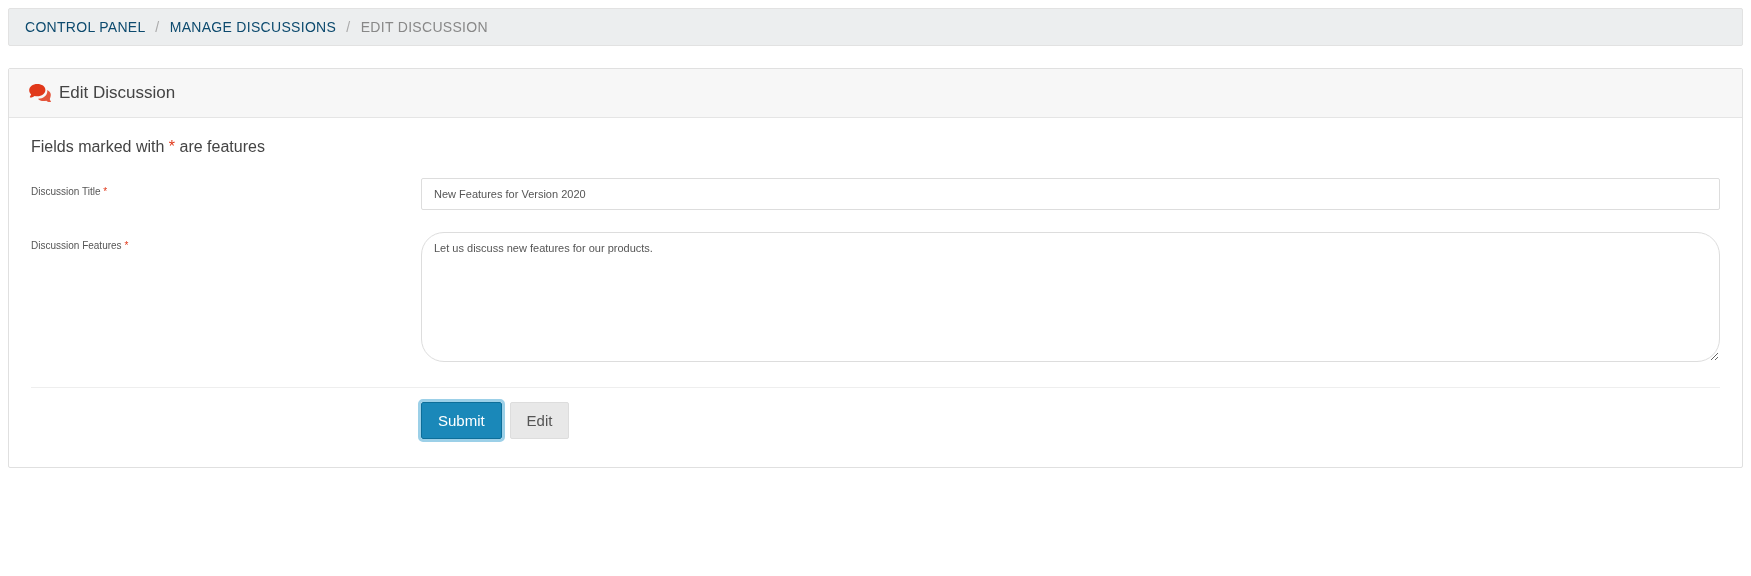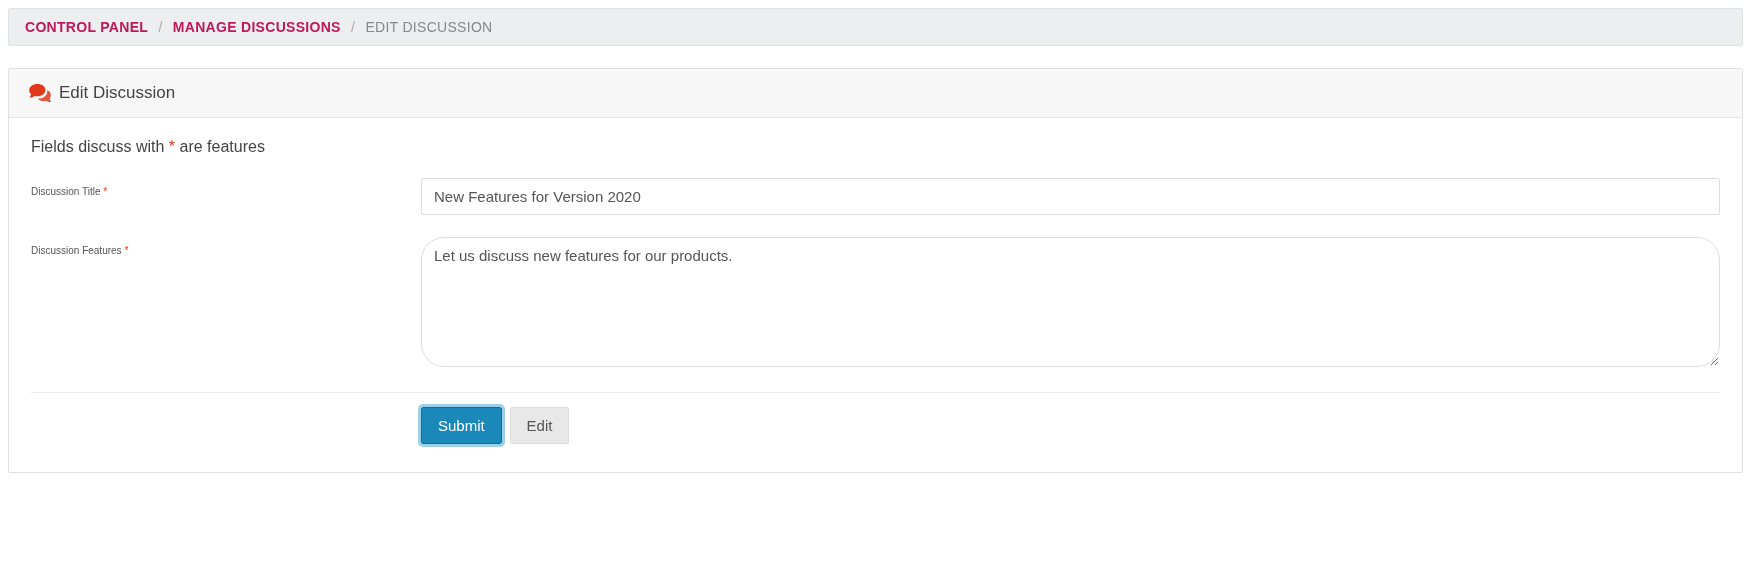--- a/index.html
+++ b/index.html
@@ -12,24 +12,23 @@
     }
     .breadcrumb {
       background: #eceeef;
       border: 1px solid #e2e2e2;
       border-radius: 2px;
       padding: 10px 16px;
       font-size: 14px;
       letter-spacing: 0.3px;
     }
     .breadcrumb a {
-      color: #be185d;
+      color: #0c4a6e;
       text-decoration: none;
       text-transform: uppercase;
-      font-weight: bold;
     }
     .breadcrumb .sep {
       color: #aaa;
       padding: 0 6px;
     }
     .breadcrumb .active {
       color: #888;
       text-transform: uppercase;
     }
     .panel {
@@ -77,21 +76,21 @@
       color: #555;
       padding-top: 8px;
     }
     .form-control-wrap {
       flex: 1;
     }
     input[type=text], textarea {
       width: 100%;
       border: 1px solid #ddd;
       border-radius: 2px;
-      font-size: 15px;
+      font-size: 11px;
       color: #555;
       padding: 9px 12px;
       font-family: inherit;
       background: #fff;
     }
     textarea {
       min-height: 130px;
       resize: vertical;
       border-radius: 23px;
     }
@@ -144,21 +143,21 @@
       <svg width="22" height="18" viewBox="0 0 24 20" fill="currentColor">
         <path d="M9 0C4 0 0 3 0 7c0 1.7.8 3.3 2.1 4.5-.3 1.3-1.3 2.6-1.3 2.6-.2.2-.2.5 0 .7.1.1.3.2.4.2 2.1 0 3.8-1 4.8-1.8.9.3 1.9.4 3 .4 5 0 9-3 9-7S14 0 9 0z"></path>
         <path d="M24 12c0-2.3-1.6-4.3-4-5.4.1.5.1.9.1 1.4 0 4.6-4.5 8.3-10 8.3h-.4c1.3 1.6 3.6 2.7 6.3 2.7 1.1 0 2.1-.2 3-.4 1 .8 2.7 1.8 4.8 1.8.2 0 .3-.1.4-.2.2-.2.2-.5 0-.7 0 0-1-1.3-1.3-2.6C23.2 15.8 24 14 24 12z" opacity=".85"></path>
       </svg>
     </span>
     <span class="title">Edit Discussion</span>
   </div>
   <div class="panel-body">
 
     <p class="mandatory-note">
-      <span>Fields discuss with </span><span class="asterisk">*</span><span> are features</span>
+      <span>Fields marked with </span><span class="asterisk">*</span><span> are features</span>
     </p>
 
     <div class="form-row">
       <label class="form-label">
         <span>Discussion Title </span><span class="asterisk">*</span>
       </label>
       <div class="form-control-wrap">
         <input type="text" value="New Features for Version 2020" style="">
       </div>
     </div>

